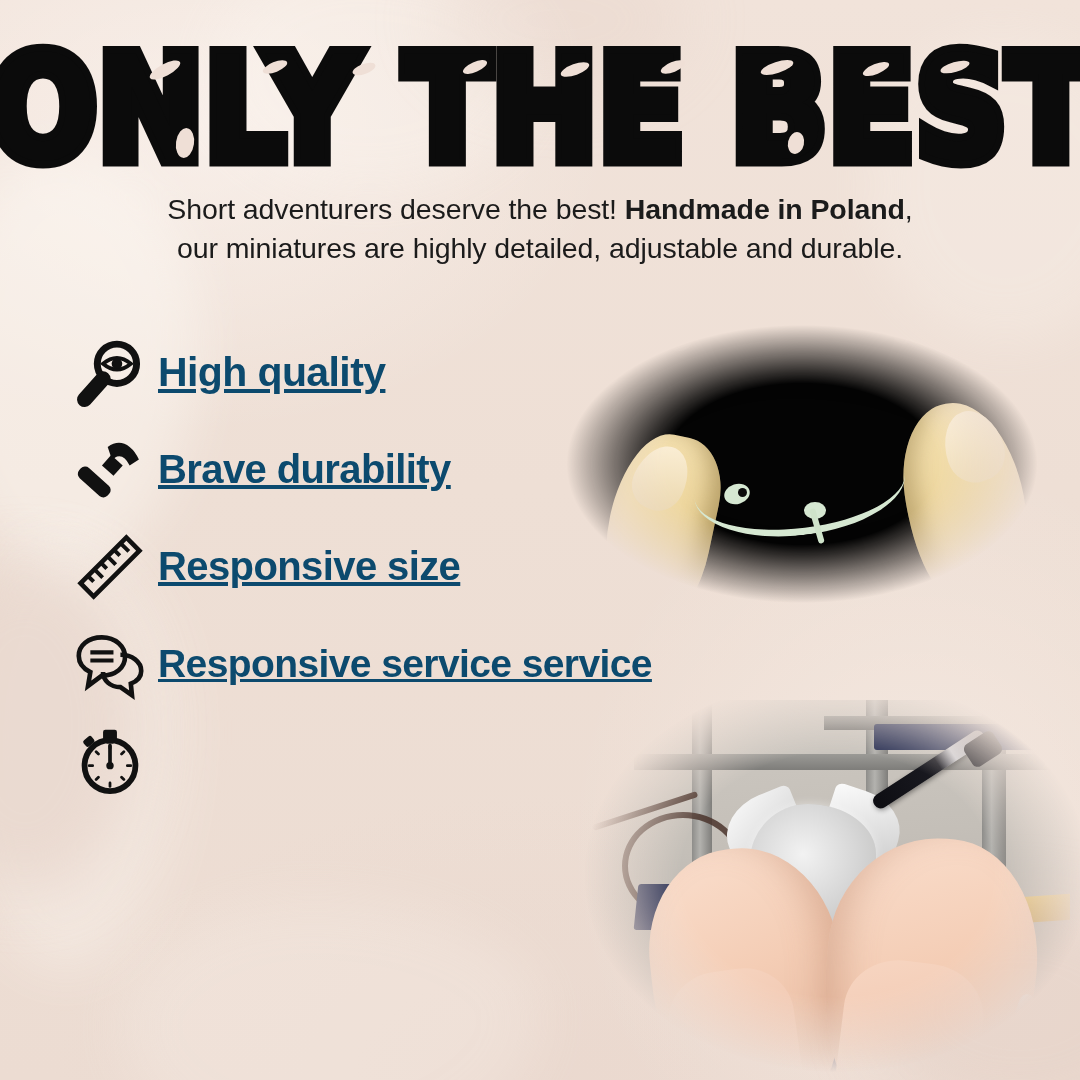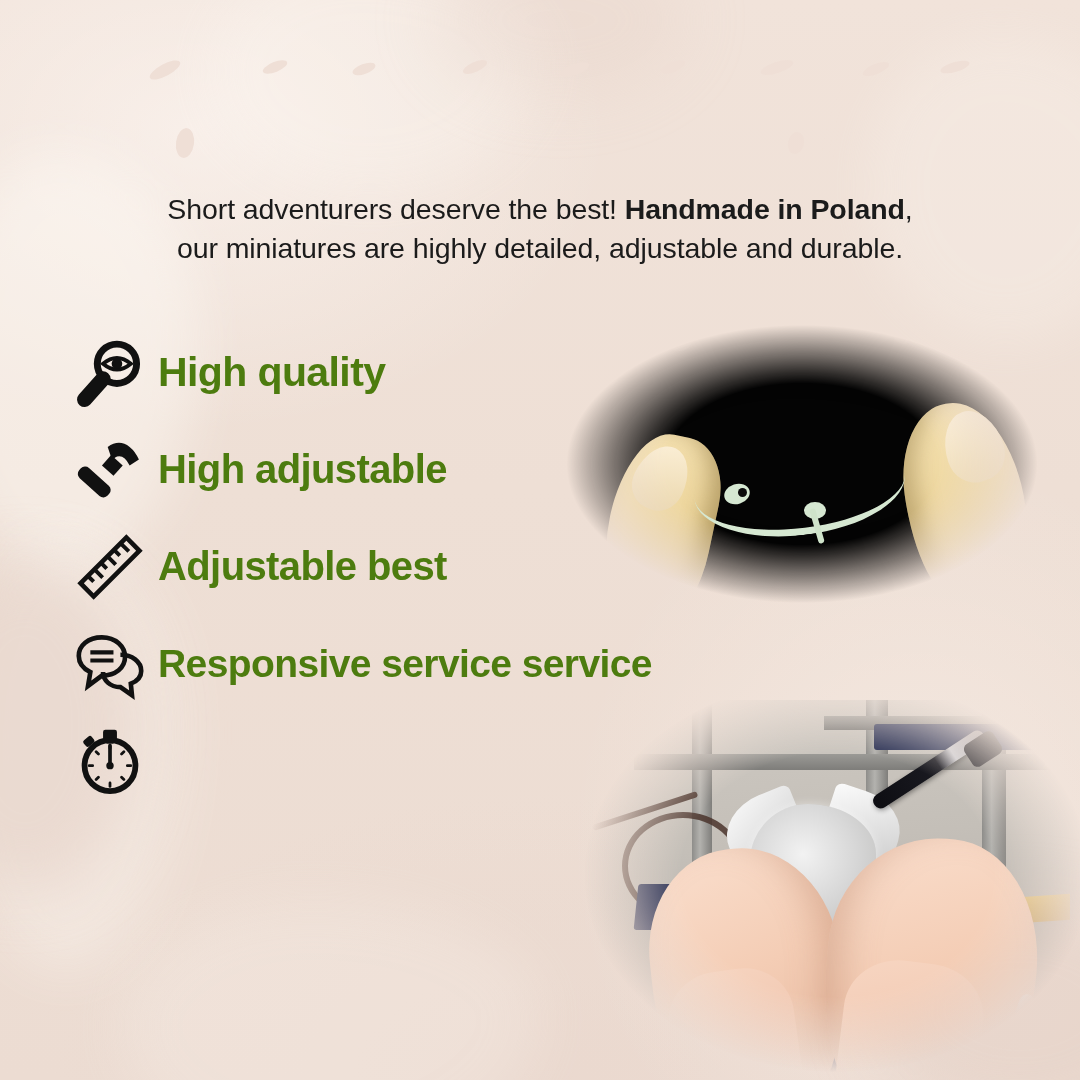--- a/index.html
+++ b/index.html
@@ -111,23 +111,24 @@
     width: 96px;
     flex: 0 0 96px;
     display: flex;
     align-items: center;
     justify-content: center;
   }
   .feature .ico svg { display: block; }
   .feature .label {
     font-size: 40px;
     font-weight: 700;
-    color: #4d7c0f;
+    color: #0c4a6e;
     letter-spacing: -0.6px;
     white-space: nowrap;
+    text-decoration: underline;
   }
   .f-quality  .label { font-size: 41px; }
   .f-service  .label { font-size: 39px; }
 
   
   .photo {
     position: absolute;
     overflow: hidden;
     z-index: 4;
   }
@@ -346,20 +347,23 @@
   <div class="bg-base"></div>
   <div class="wash w1"></div>
   <div class="wash w2"></div>
   <div class="wash w3"></div>
   <div class="wash w4"></div>
   <div class="wash w5"></div>
   <div class="wash-dark d1"></div>
   <div class="wash-dark d2"></div>
   <div class="wash-dark d3"></div>
 
+  <div class="headline-wrap">
+    <div class="headline">ONLY THE BEST</div>
+  </div>
 
   <div class="gloss" style="left:148px; top:64px;  width:34px; height:12px; transform:rotate(-28deg);"></div>
   <div class="gloss" style="left:262px; top:62px;  width:26px; height:10px; transform:rotate(-22deg);"></div>
   <div class="gloss" style="left:352px; top:64px;  width:24px; height:10px; transform:rotate(-20deg);"></div>
   <div class="gloss" style="left:462px; top:62px;  width:26px; height:10px; transform:rotate(-24deg);"></div>
   <div class="gloss" style="left:560px; top:64px;  width:30px; height:11px; transform:rotate(-20deg);"></div>
   <div class="gloss" style="left:660px; top:62px;  width:26px; height:10px; transform:rotate(-22deg);"></div>
   <div class="gloss" style="left:760px; top:62px;  width:34px; height:11px; transform:rotate(-18deg);"></div>
   <div class="gloss" style="left:862px; top:64px;  width:28px; height:10px; transform:rotate(-22deg);"></div>
   <div class="gloss" style="left:940px; top:62px;  width:30px; height:10px; transform:rotate(-16deg);"></div>
@@ -430,33 +434,33 @@
     </div>
 
     <div class="feature f-durability">
       <span class="ico">
         <svg width="74" height="74" viewBox="0 0 64 64">
           <path d="M30 12 q10 -7 19 0 q5 4 8 11 l-8 5 q-4 -8 -9 -8 q-4 0 -6 4 z" fill="#111"></path>
           <path d="M33 19 l10 9 -8 9 -10 -9 z" fill="#111"></path>
           <rect x="2" y="36" width="33" height="12" rx="5" fill="#111" transform="rotate(42 18 42)"></rect>
         </svg>
       </span>
-      <span class="label">High adjustable</span>
+      <span class="label">Brave durability</span>
     </div>
 
     <div class="feature f-size">
       <span class="ico">
         <svg width="74" height="74" viewBox="0 0 64 64">
           <g transform="rotate(-45 32 32)">
             <rect x="4" y="24" width="56" height="16" fill="none" stroke="#111" stroke-width="4"></rect>
             <path d="M13 24 v7 M21 24 v10 M29 24 v7 M37 24 v10 M45 24 v7 M53 24 v10" stroke="#111" stroke-width="3.4"></path>
           </g>
         </svg>
       </span>
-      <span class="label">Adjustable best</span>
+      <span class="label">Responsive size</span>
     </div>
 
     <div class="feature f-service">
       <span class="ico">
         <svg width="74" height="74" viewBox="0 0 64 64">
           <path d="M25 9 C13 9 5 16 5 25 C5 31 9 36 15 39 L13 51 L25 42 C37 42 45 35 45 26 C45 17 37 9 25 9 Z" fill="none" stroke="#111" stroke-width="4"></path>
           <path d="M15 22 h20 M15 29 h20" stroke="#111" stroke-width="3.6"></path>
           <path d="M41 24 C51 24 59 30 59 38 C59 43 55 47 50 49 L51 59 L41 52 C32 52 26 46 26 39" fill="none" stroke="#111" stroke-width="4"></path>
         </svg>
       </span>

